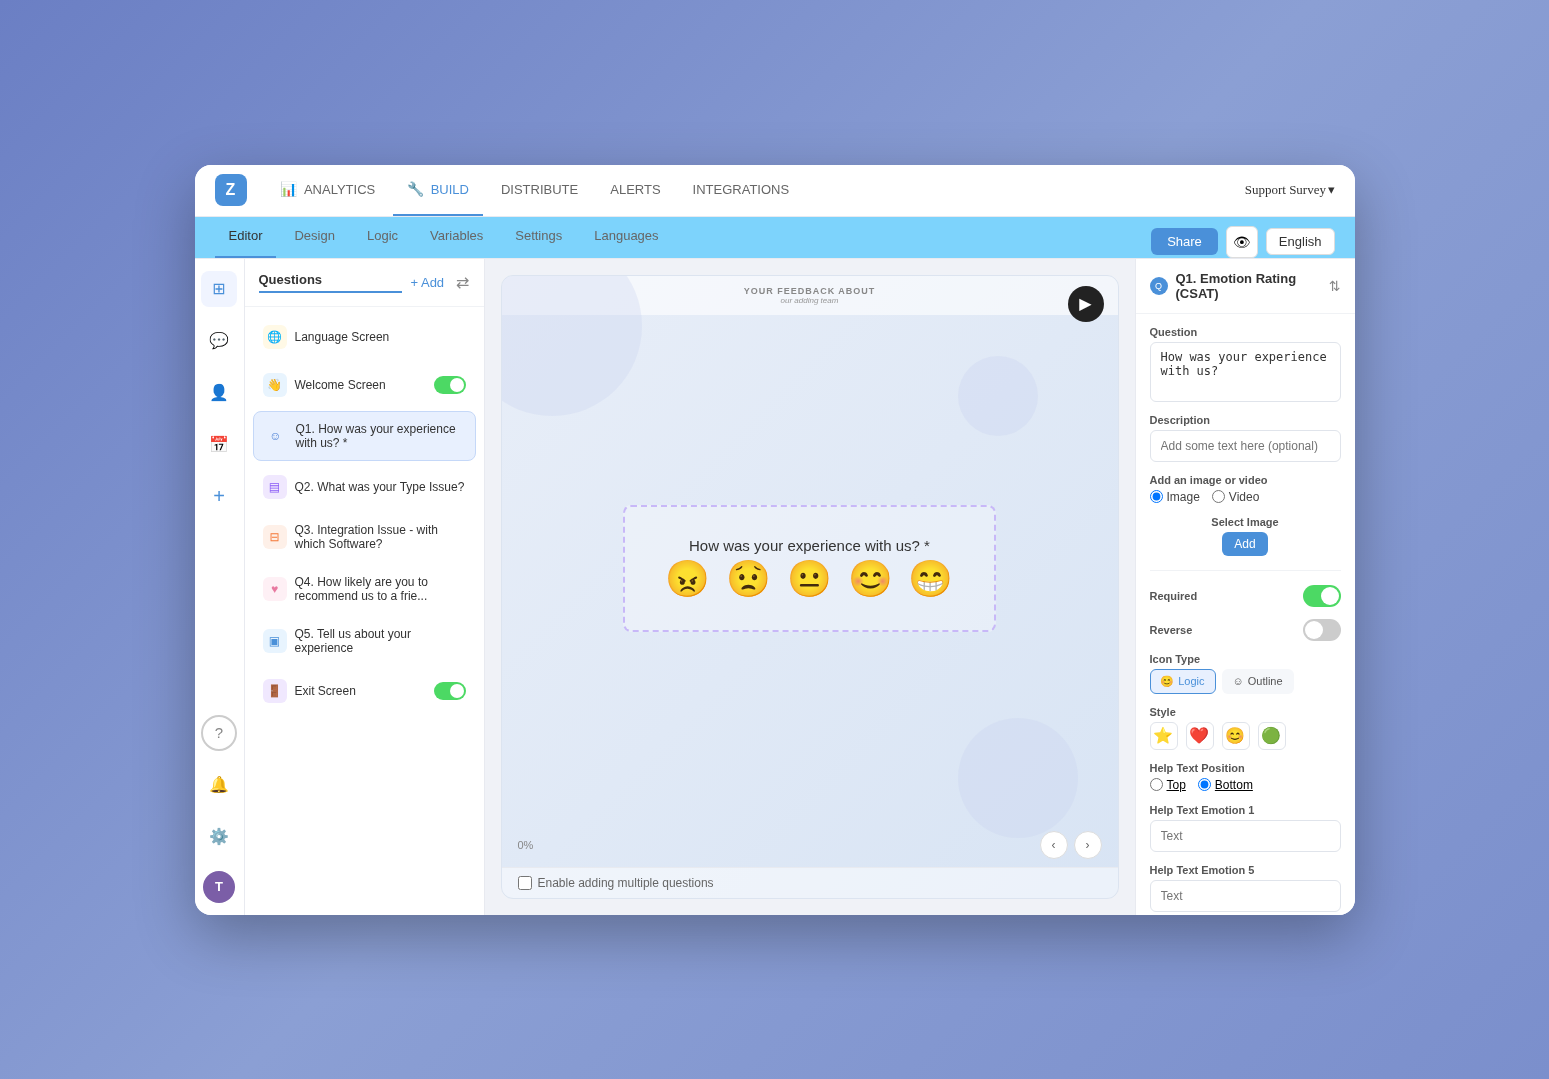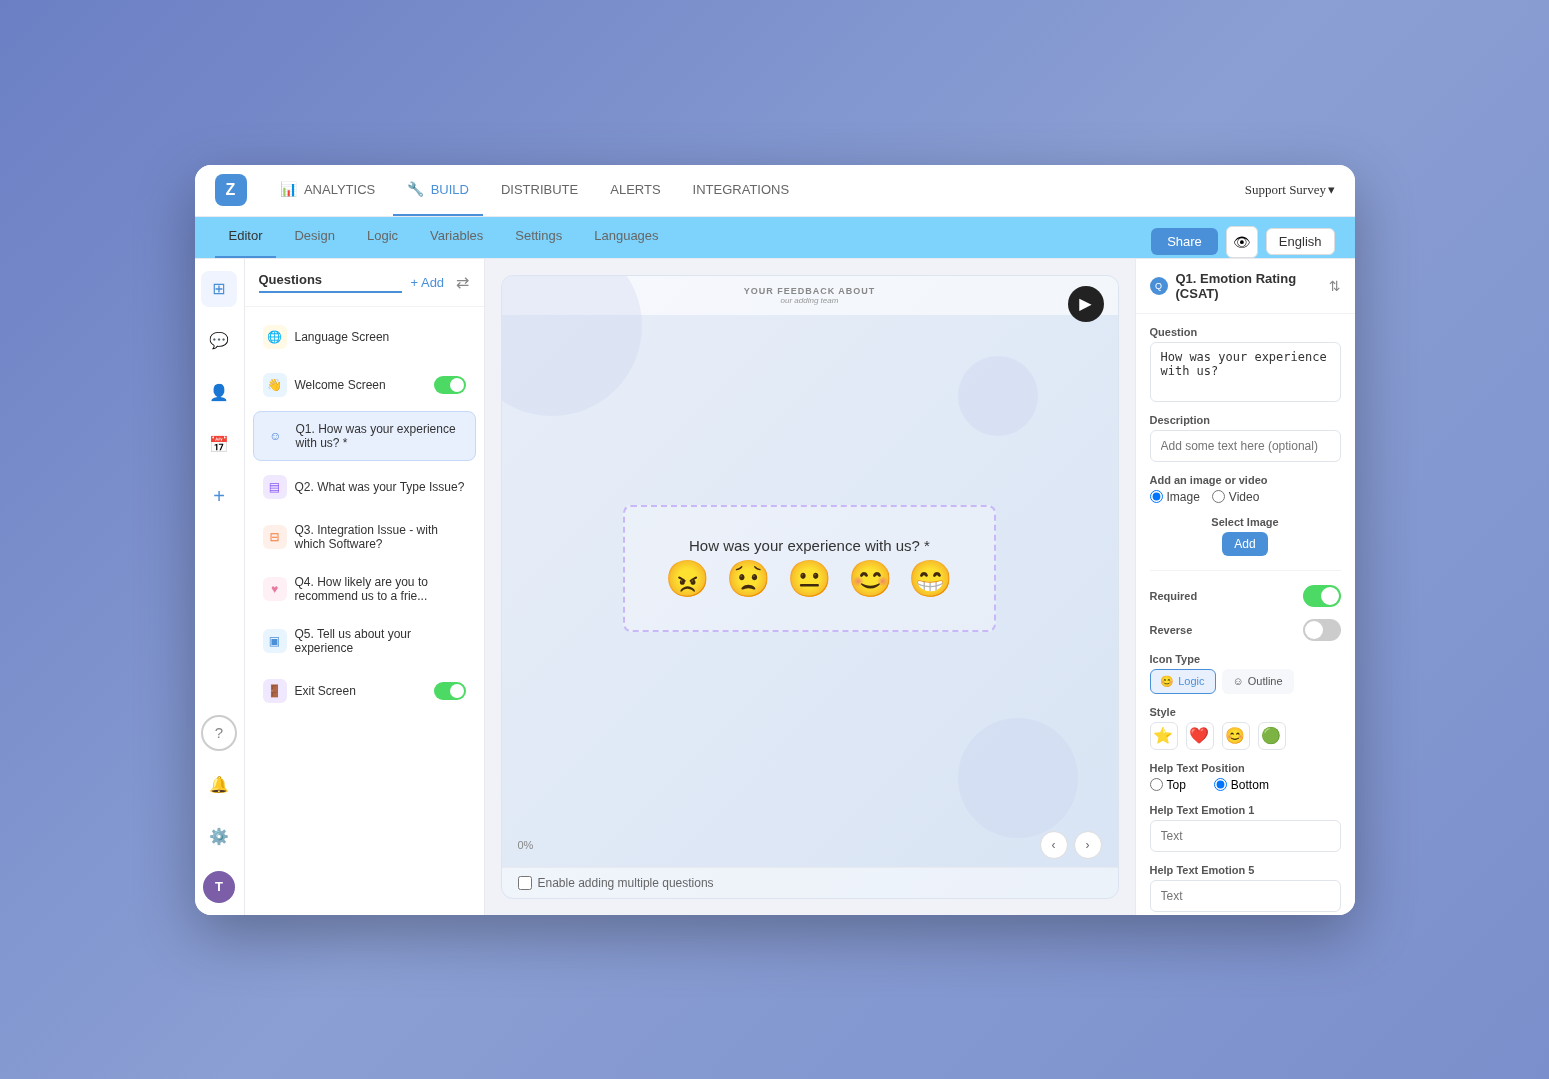--- a/index.html
+++ b/index.html
@@ -380,21 +380,21 @@
     .style-icons {
       display: flex; gap: 8px;
     }
     .style-icon-btn {
       width: 28px; height: 28px;
       border-radius: 6px; border: 1px solid #e0e4eb;
       display: flex; align-items: center; justify-content: center;
       font-size: 16px; cursor: pointer;
     }
     .pos-radio-group {
-      display: flex; align-items: center; gap: 28px; font-size: 12px;
+      display: flex; align-items: center; gap: 12px; font-size: 12px; text-decoration: underline;
     }
     .select-image-row {
       display: flex; align-items: center; justify-content: space-between; flex-direction: column;
     }
     .btn-add-img {
       background: #4a90d9; color: #fff;
       border: none; border-radius: 6px;
       padding: 5px 12px; font-size: 12px; cursor: pointer;
     }
     .section-divider {

